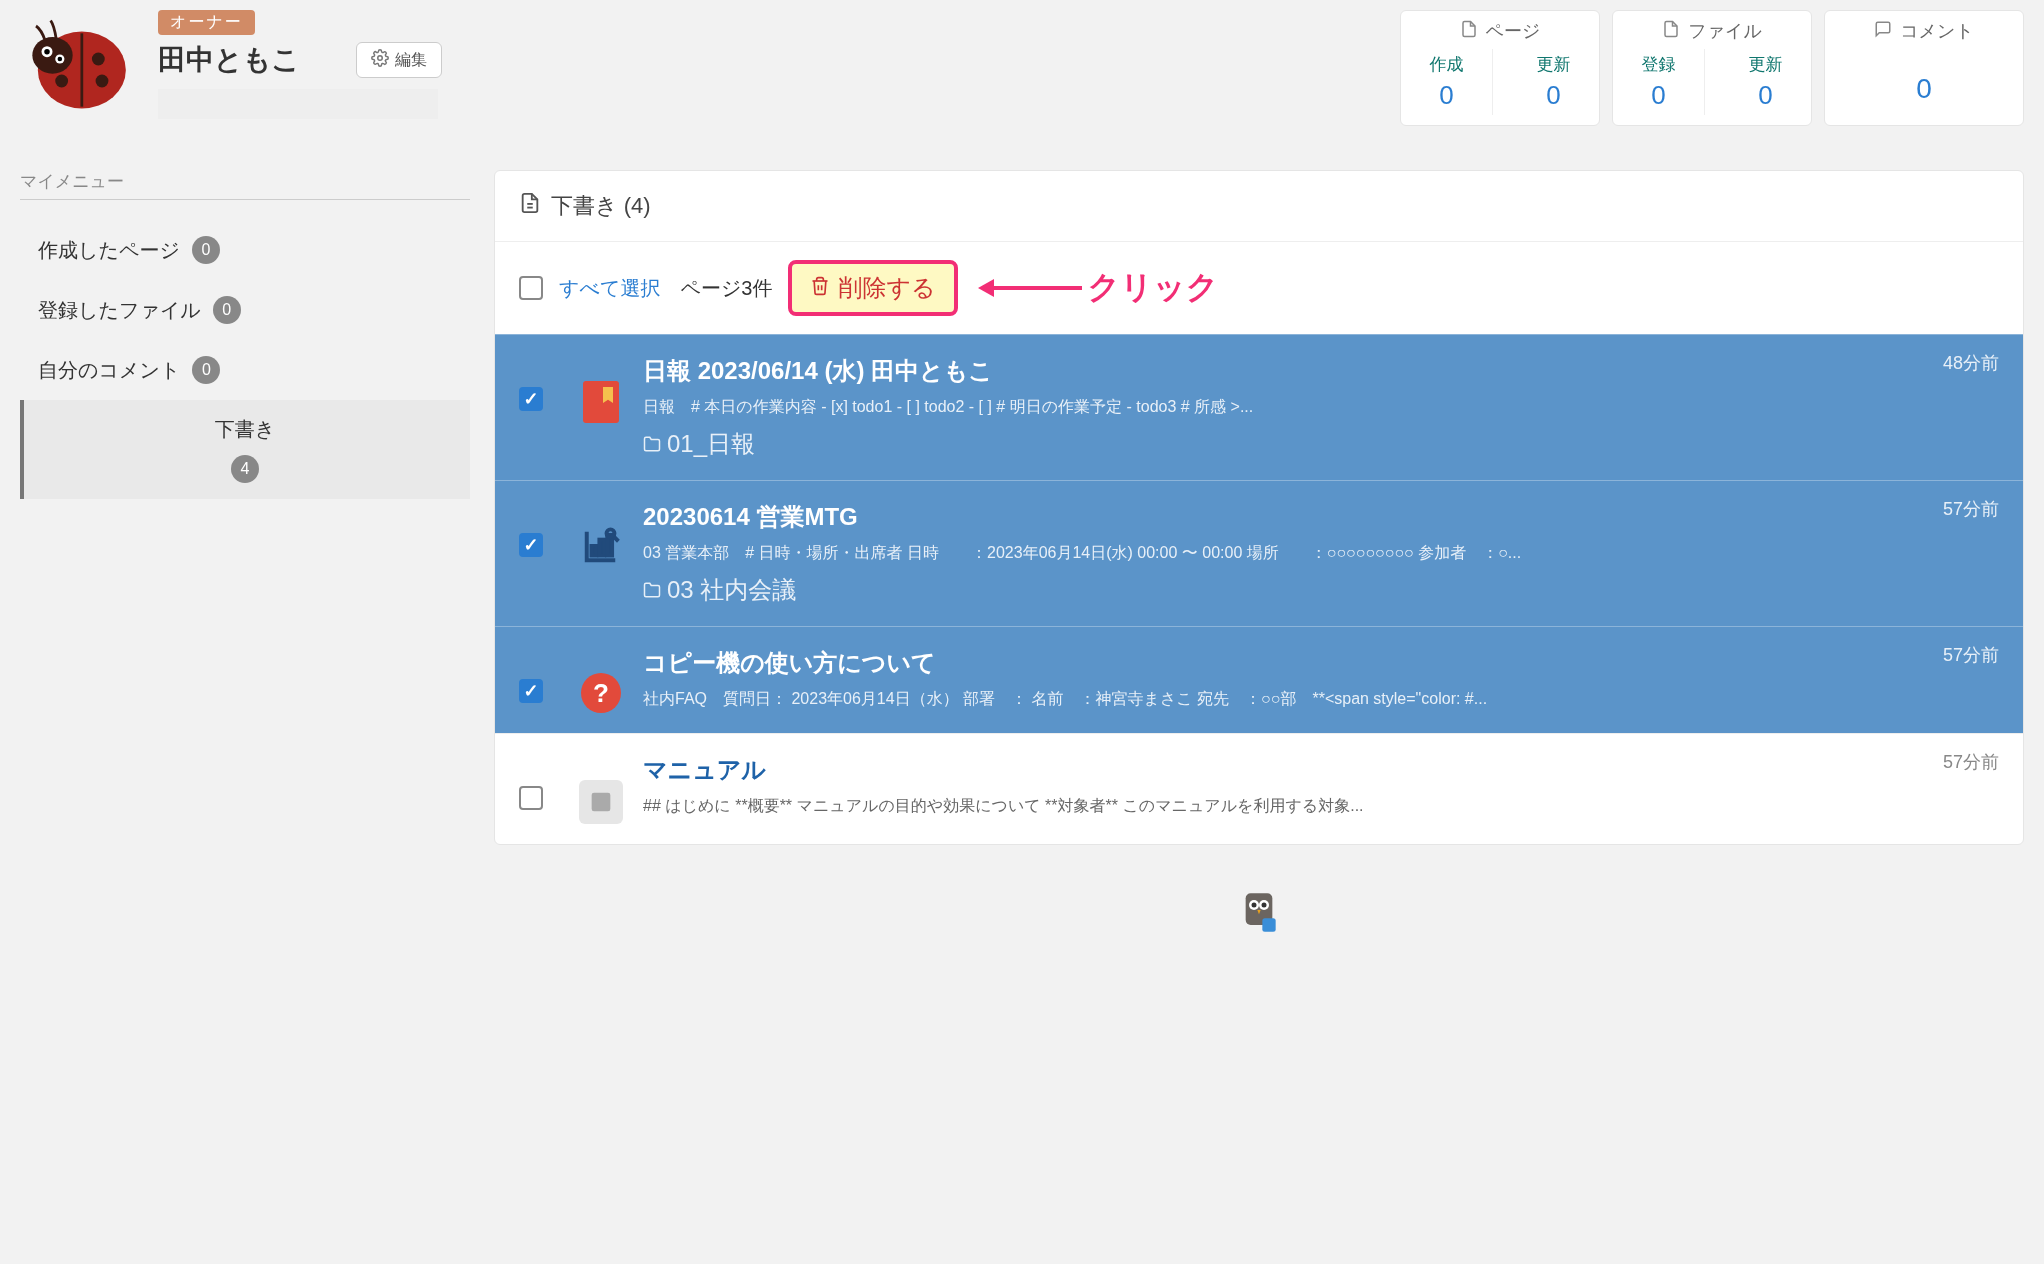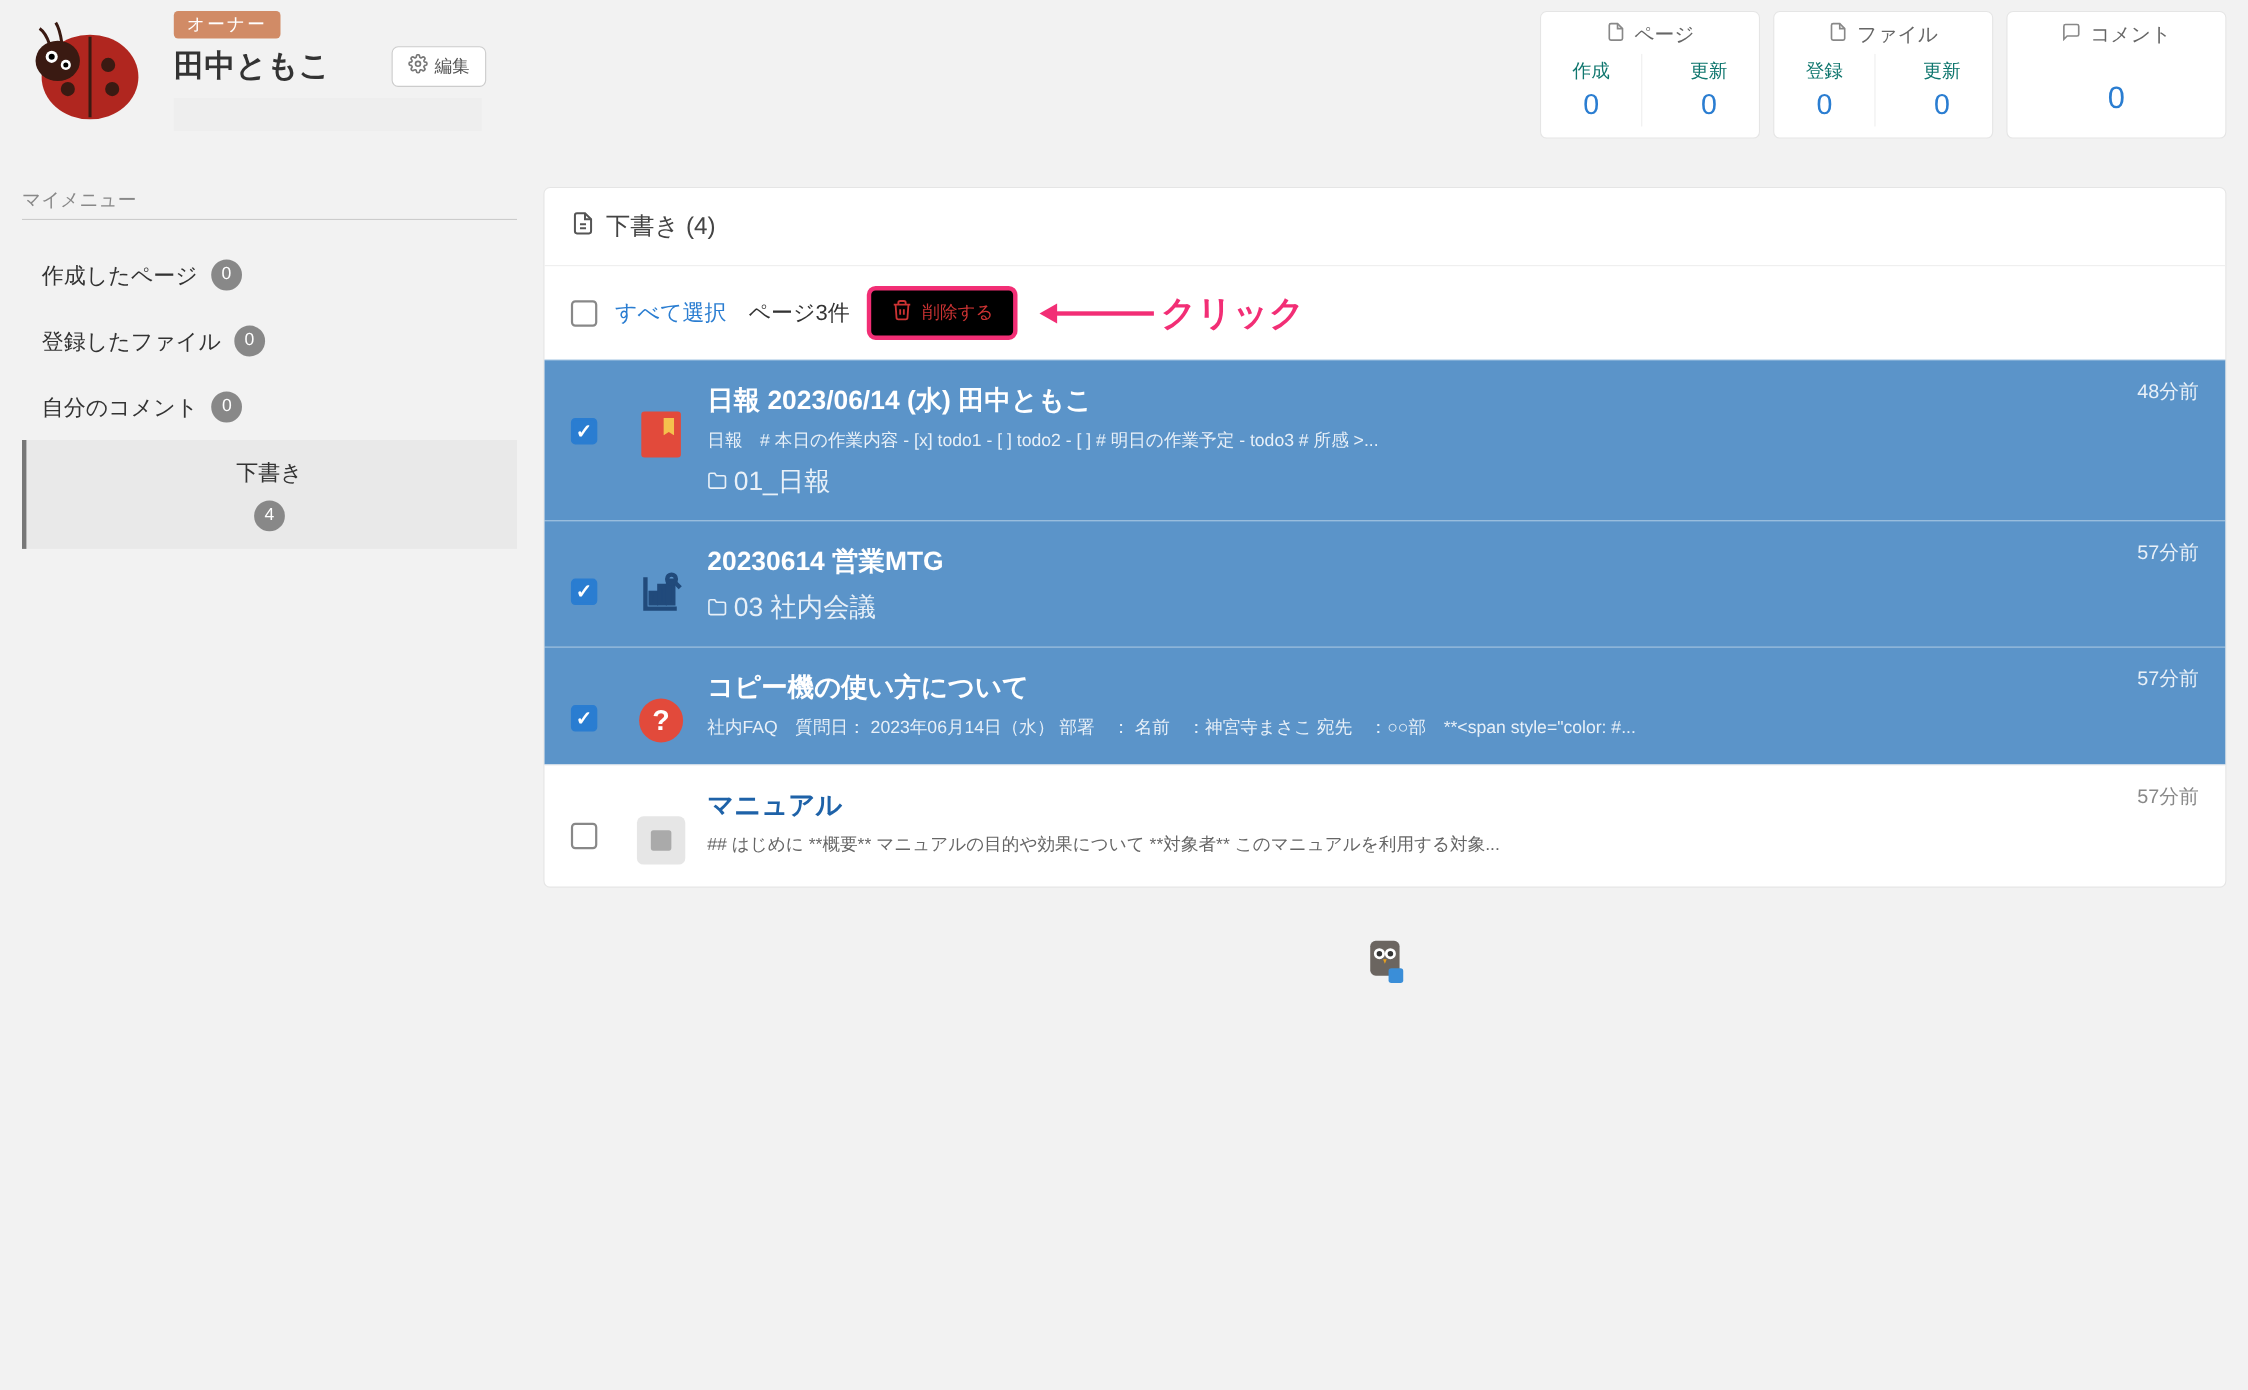--- a/index.html
+++ b/index.html
@@ -62,22 +62,22 @@
   .main { flex:1; }
   .panel { background:#fff; border:1px solid #e5e5e5; border-radius:6px; }
   .panel-header { padding:20px 24px; font-size:22px; color:#444; display:flex; align-items:center; gap:10px; border-bottom:1px solid #eee; }
   .toolbar { display:flex; align-items:center; gap:16px; padding:18px 24px; }
   .checkbox { width:24px; height:24px; border:2px solid #888; border-radius:4px; background:#fff; cursor:pointer; display:inline-flex; align-items:center; justify-content:center; }
   .checkbox.checked { background:#2a7dd1; border-color:#2a7dd1; color:#fff; }
   .checkbox.checked::after { content:"✓"; font-size:18px; font-weight:bold; }
   .select-all-label { color:#2a7dd1; font-size:20px; }
   .page-count { color:#333; font-size:20px; margin-left:4px; }
   .delete-btn {
-    border:4px solid #f22e75; color:#c33; background:#000000;
-    border-radius:8px; padding:8px 18px; font-size:16px;
+    border:4px solid #f22e75; color:#c33; background:#fef9c3;
+    border-radius:8px; padding:8px 18px; font-size:24px;
     display:flex; align-items:center; gap:8px; cursor:pointer;
   }
   .arrow-ann { display:flex; align-items:center; gap:6px; color:#f22e75; font-size:32px; font-weight:700; margin-left:18px; }
   .arrow-line { display:inline-block; height:4px; width:90px; background:#f22e75; position:relative; }
   .arrow-line::before {
     content:""; position:absolute; left:-14px; top:-7px;
     border-right:16px solid #f22e75; border-top:9px solid transparent; border-bottom:9px solid transparent;
   }
 
   .list { }
@@ -287,20 +287,21 @@
                     <path d="M3 3v18h18"></path>
                     <rect x="6" y="12" width="3" height="6" fill="#214a7b"></rect>
                     <rect x="11" y="8" width="3" height="10" fill="#214a7b"></rect>
                     <rect x="16" y="5" width="3" height="13" fill="#214a7b"></rect>
                     <circle cx="18" cy="4" r="2.5" fill="none"></circle>
                     <line x1="20" y1="6" x2="23" y2="9"></line>
                   </svg></div>
               </div>
     <div class="content-col">
       <div class="row-title">20230614 営業MTG</div>
+      <div class="row-excerpt">03 営業本部　# 日時・場所・出席者 日時　　：2023年06月14日(水) 00:00 〜 00:00 場所　　：○○○○○○○○○ 参加者　：○...</div>
       <div class="row-folder">
                   <svg width="18" height="18" viewBox="0 0 24 24" fill="none" stroke="currentColor" stroke-width="2">
                     <path d="M22 19a2 2 0 0 1-2 2H4a2 2 0 0 1-2-2V5a2 2 0 0 1 2-2h5l2 3h9a2 2 0 0 1 2 2z"></path>
                   </svg>
                   <span>03 社内会議</span>
                 </div>
     </div>
     <div class="row-time">57分前</div>
   </div>
             <div class="row selected">

